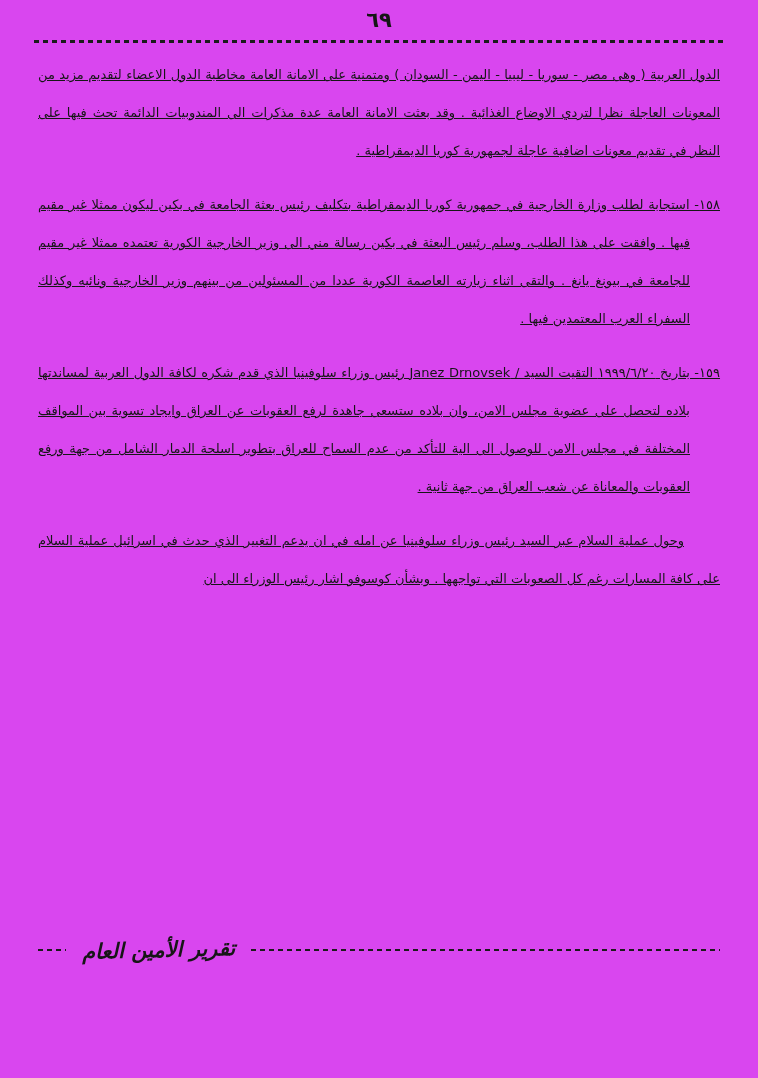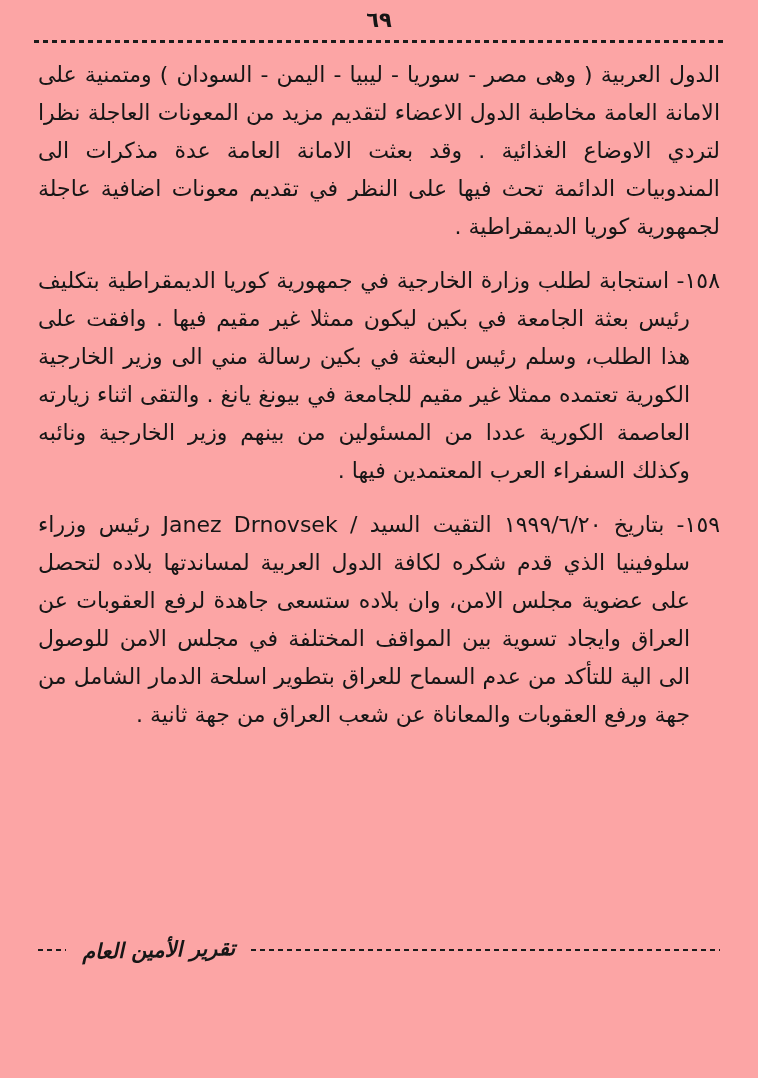--- a/index.html
+++ b/index.html
@@ -3,21 +3,21 @@
 <meta charset="utf-8">
 <style>
   html, body {
     margin: 0;
     padding: 0;
     background: #ffffff;
   }
   .page {
     width: 758px;
     height: 1078px;
-    background: #fca5a5;
+    background: #d946ef;
     color: #161616;
     font-family: "DejaVu Sans", sans-serif;
     position: relative;
     box-sizing: border-box;
     direction: rtl;
     overflow: hidden;
   }
   .page-number {
     position: absolute;
     top: 8px;
@@ -36,23 +36,24 @@
     top: 40px;
     right: 34px;
     left: 34px;
     height: 3px;
   }
   .doc-body {
     position: absolute;
     top: 56px;
     right: 38px;
     left: 38px;
-    font-size: 22px;
+    font-size: 13px;
     line-height: 38px;
     text-align: justify;
+    text-decoration: underline;
   }
   .doc-body p {
     margin: 0 0 16px 0;
   }
   p.hang {
     padding-right: 30px;
     text-indent: -30px;
     margin-top: 6px;
   }
   p.closing {
@@ -94,20 +95,21 @@
 <div class="page">
 
   <div class="page-number">٦٩</div>
 
   <div class="rule top-rule"></div>
 
   <div class="doc-body">
     <p class="opening">الدول العربية ( وهى مصر - سوريا - ليبيا - اليمن - السودان ) ومتمنية على الامانة العامة مخاطبة الدول الاعضاء لتقديم مزيد من المعونات العاجلة نظرا لتردي الاوضاع الغذائية . وقد بعثت الامانة العامة  عدة مذكرات الى المندوبيات الدائمة تحث فيها على النظر في تقديم معونات اضافية عاجلة لجمهورية كوريا الديمقراطية .</p>
     <p class="hang">١٥٨- استجابة لطلب وزارة الخارجية في جمهورية كوريا الديمقراطية بتكليف رئيس  بعثة الجامعة في بكين ليكون ممثلا غير مقيم فيها . وافقت على هذا الطلب، وسلم رئيس البعثة في بكين رسالة مني الى وزير الخارجية  الكورية تعتمده ممثلا غير مقيم للجامعة في بيونغ يانغ . والتقى اثناء زيارته العاصمة الكورية عددا من المسئولين من بينهم وزير الخارجية  ونائبه وكذلك السفراء العرب المعتمدين فيها .</p>
     <p class="hang">١٥٩- بتاريخ ١٩٩٩/٦/٢٠ التقيت السيد / Janez Drnovsek رئيس وزراء سلوفينيا الذي قدم شكره لكافة  الدول العربية لمساندتها بلاده لتحصل على عضوية مجلس الامن، وان بلاده ستسعى جاهدة لرفع العقوبات عن العراق وايجاد تسوية بين المواقف المختلفة في مجلس الامن للوصول الى الية للتأكد من عدم السماح للعراق بتطوير اسلحة الدمار الشامل من جهة ورفع العقوبات والمعاناة عن شعب العراق من جهة ثانية .</p>
+    <p class="closing">وحول عملية السلام عبر السيد  رئيس وزراء سلوفينيا عن امله في ان يدعم التغيير الذي حدث في اسرائيل عملية السلام على كافة المسارات رغم كل الصعوبات التي تواجهها . وبشأن كوسوفو اشار رئيس الوزراء الى ان</p>
   </div>
 
   <div class="footer">
     <span class="rule dash dash-short"></span>
     <span class="signature">تقرير الأمين العام</span>
     <span class="rule dash dash-long"></span>
   </div>
 
 </div>
 

